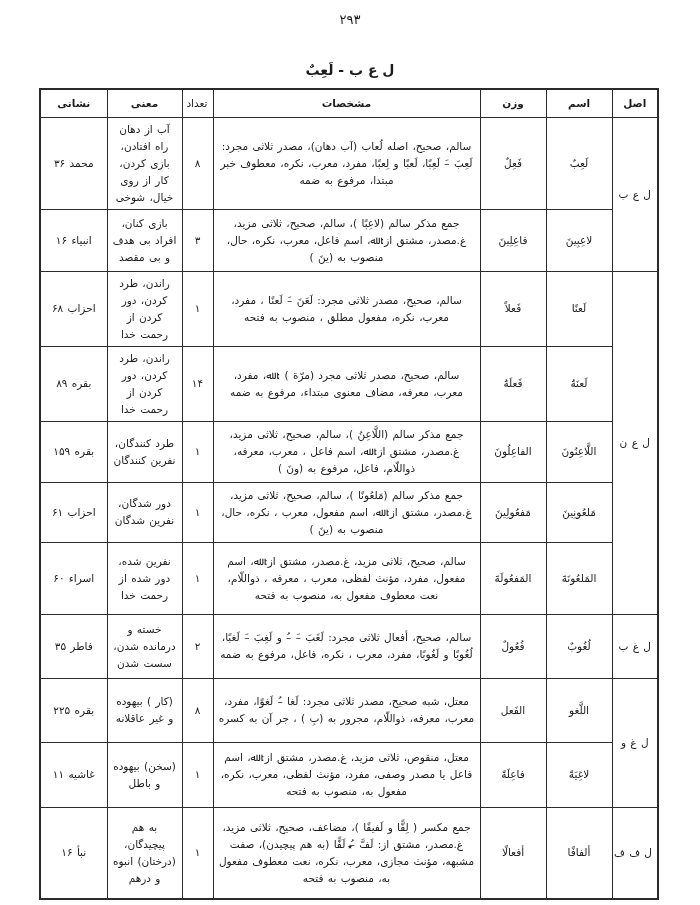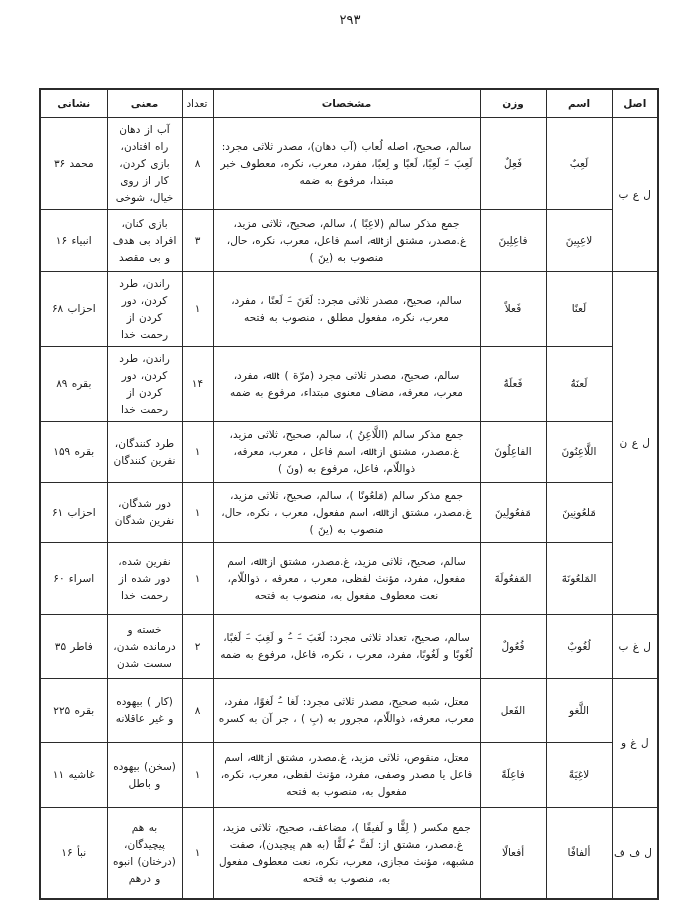--- a/index.html
+++ b/index.html
@@ -53,20 +53,21 @@
     position:absolute; top:841px; left:0; right:0;
     text-align:center; font-size:10px;
   }
 </style>
 </head>
 <body>
 
 <div class="page">
 
   <div class="page-number">۲۹۳</div>
+  <div class="page-title">ل ع ب - لَعِبٌ</div>
 
   <table class="dict">
     <colgroup>
       <col style="width:46px">
         <col style="width:66px">
         <col style="width:66px">
       <col style="width:267px">
         <col style="width:31px">
         <col style="width:75px">
         <col style="width:67px">
@@ -138,21 +139,21 @@
         <td class="vazn">المَفعُولَةَ</td>
         <td class="mosh">سالم، صحیح، ثلاثی مزید، غ.مصدر، مشتق از: ﷲ، اسم مفعول، مفرد، مؤنث لفظی، معرب ، معرفه ، ذواللّام، نعت معطوف مفعول به، منصوب به فتحه</td>
         <td class="tedad">۱</td>
         <td class="mani">نفرین شده، دور شده از رحمت خدا</td>
         <td class="neshani">اسراء ۶۰</td>
       </tr>
       <tr class="r8">
         <td class="asl">ل غ ب</td>
         <td class="esm">لُغُوبٌ</td>
         <td class="vazn">فُعُولٌ</td>
-        <td class="mosh">سالم، صحیح، تعداد ثلاثی مجرد: لَغَبَ –َ –ُ و لَغِبَ –َ لَغبًا، لُغُوبًا و لَغُوبًا، مفرد، معرب ، نکره، فاعل، مرفوع به ضمه</td>
+        <td class="mosh">سالم، صحیح، أفعال ثلاثی مجرد: لَغَبَ –َ –ُ و لَغِبَ –َ لَغبًا، لُغُوبًا و لَغُوبًا، مفرد، معرب ، نکره، فاعل، مرفوع به ضمه</td>
         <td class="tedad">۲</td>
         <td class="mani">خسته و درمانده شدن، سست شدن</td>
         <td class="neshani">فاطر ۳۵</td>
       </tr>
       <tr class="r9">
         <td class="asl" rowspan="2">ل غ و</td>
         <td class="esm">اللَّغو</td>
         <td class="vazn">الفَعل</td>
         <td class="mosh">معتل، شبه صحیح، مصدر ثلاثی مجرد: لَغا –ُ لَغوًا، مفرد، معرب، معرفه، ذواللّام، مجرور به (بِ ) ، جر آن به کسره</td>
         <td class="tedad">۸</td>

